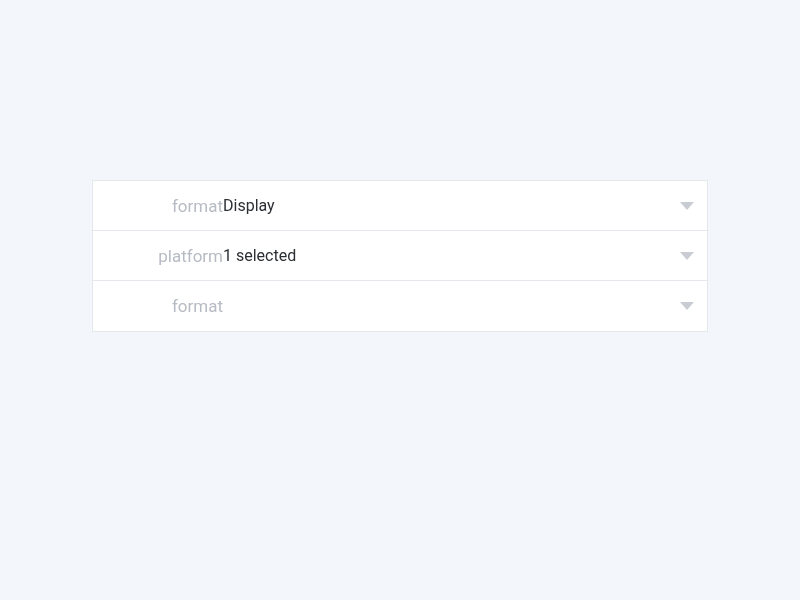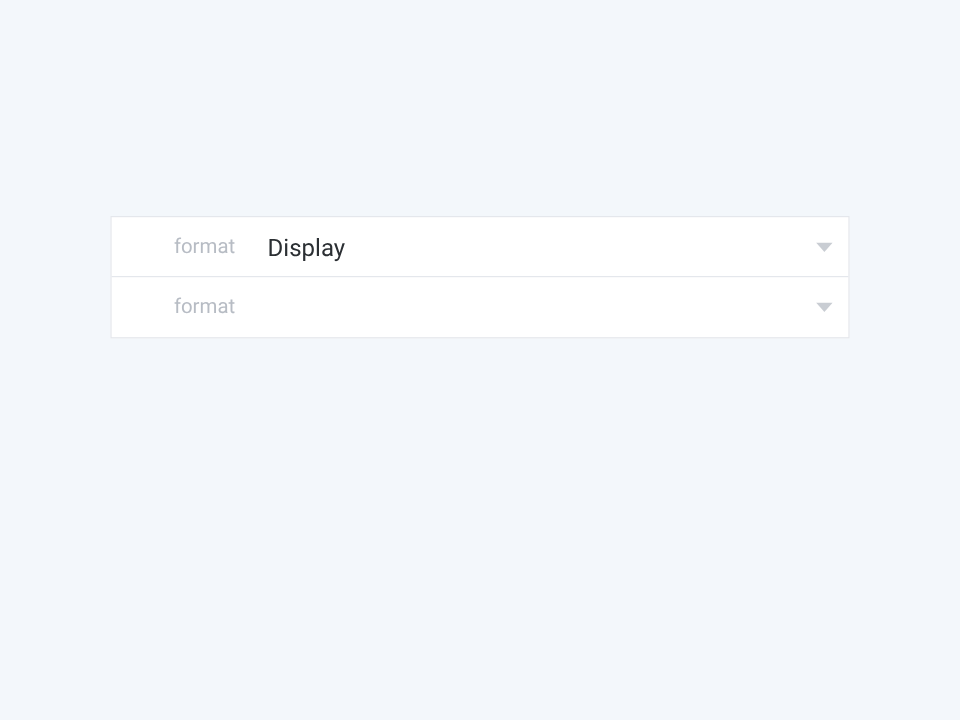--- a/index.html
+++ b/index.html
@@ -23,26 +23,26 @@
     height: 50px;
     border-bottom: 1px solid #e4e7ec;
     cursor: pointer;
   }
   .row:last-child { border-bottom: none; }
   .label {
     width: 130px;
     text-align: right;
     font-size: 17px;
     color: #b7bcc4;
-    padding-right: 27px;
+    padding-right: 0;
     font-weight: 400;
   }
   .value {
     flex: 1;
-    font-size: 20px;
+    font-size: 16px;
     color: #2b2f33;
     font-weight: 400;
   }
   .chev {
     width: 40px;
     display: flex;
     align-items: center;
     justify-content: center;
   }
   .chev svg { display: block; }
@@ -55,20 +55,29 @@
   <div class="row">
     <div class="label">format</div>
     <div class="value">Display</div>
     <div class="chev">
       <svg width="14" height="8" viewBox="0 0 14 8">
           <polygon points="0,0 14,0 7,8" fill="#c9cdd3"></polygon>
         </svg>
     </div>
   </div>
 
+  <div class="row">
+    <div class="label">platform</div>
+    <div class="value">1 selected</div>
+    <div class="chev">
+      <svg width="14" height="8" viewBox="0 0 14 8">
+          <polygon points="0,0 14,0 7,8" fill="#c9cdd3"></polygon>
+        </svg>
+    </div>
+  </div>
 
   <div class="row">
     <div class="label">format</div>
     <div class="value"></div>
     <div class="chev">
       <svg width="14" height="8" viewBox="0 0 14 8">
           <polygon points="0,0 14,0 7,8" fill="#c9cdd3"></polygon>
         </svg>
     </div>
   </div>

